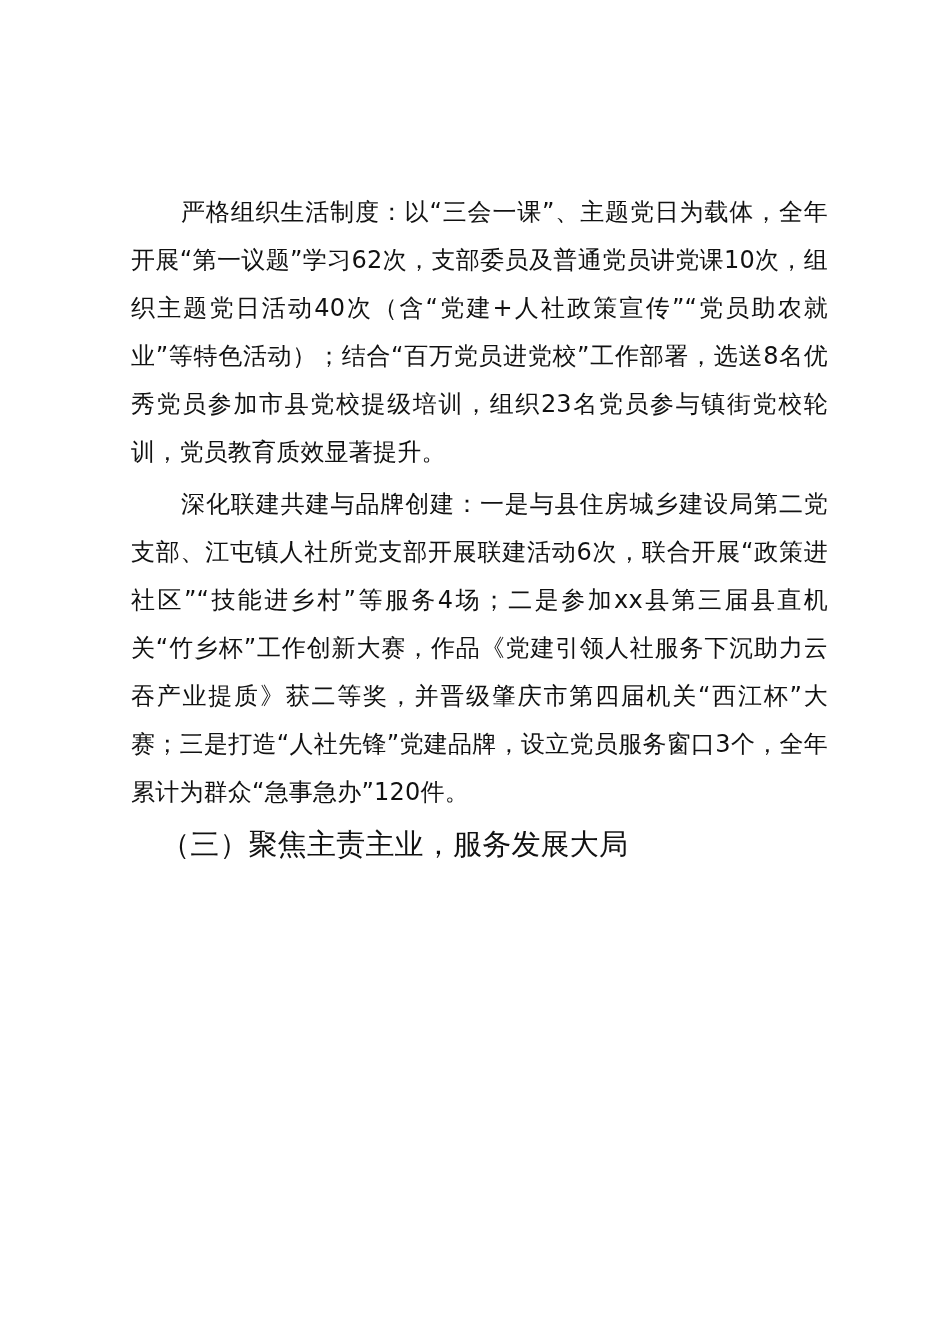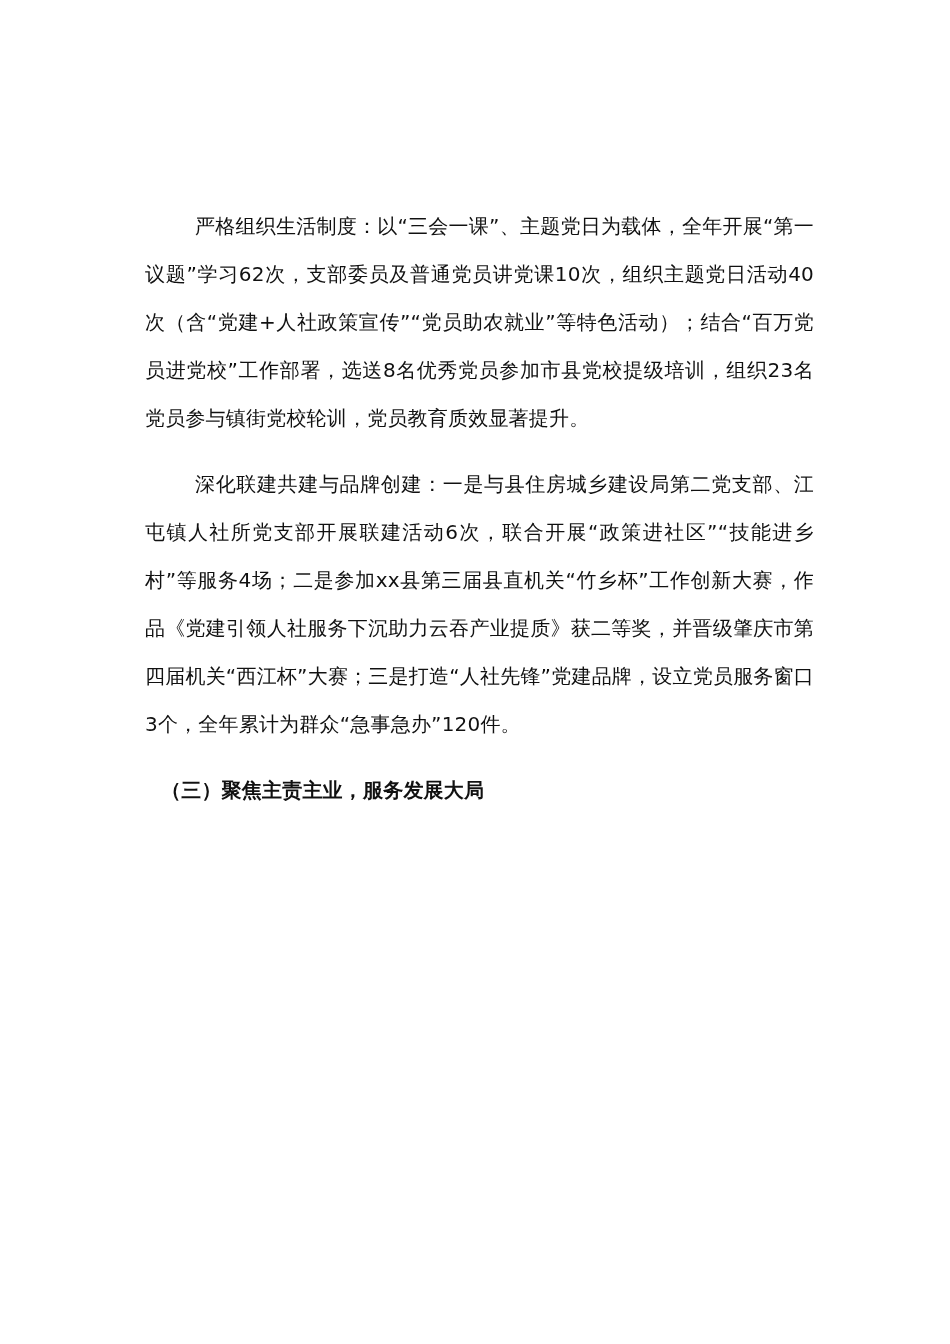--- a/index.html
+++ b/index.html
@@ -15,34 +15,34 @@
       font-family: "DejaVu Sans", "Liberation Sans", sans-serif;
       color: #111111;
     }
     .page {
       position: absolute;
       left: 127px;
       top: 184px;
       width: 705px;
     }
     .para {
-      margin: 18px;
-      font-size: 20px;
+      margin: 4px;
+      font-size: 24px;
       line-height: 48px;
       text-indent: 50px;
       text-align: justify;
       text-align-last: left;
       letter-spacing: 0.2px;
       word-break: break-all;
     }
     .heading {
       margin: 0;
-      font-size: 20px;
+      font-size: 29px;
       line-height: 48px;
-      font-weight: bold;
+      font-weight: normal;
       text-indent: 34px;
       letter-spacing: 0.2px;
     }
   </style>
 </head>
 <body>
 
 <div class="page">
   <p class="para">严格组织生活制度：以“三会一课”、主题党日为载体，全年开展“第一议题”学习62次，支部委员及普通党员讲党课10次，组织主题党日活动40次（含“党建+人社政策宣传”“党员助农就业”等特色活动）；结合“百万党员进党校”工作部署，选送8名优秀党员参加市县党校提级培训，组织23名党员参与镇街党校轮训，党员教育质效显著提升。</p>
   <p class="para">深化联建共建与品牌创建：一是与县住房城乡建设局第二党支部、江屯镇人社所党支部开展联建活动6次，联合开展“政策进社区”“技能进乡村”等服务4场；二是参加xx县第三届县直机关“竹乡杯”工作创新大赛，作品《党建引领人社服务下沉助力云吞产业提质》获二等奖，并晋级肇庆市第四届机关“西江杯”大赛；三是打造“人社先锋”党建品牌，设立党员服务窗口3个，全年累计为群众“急事急办”120件。</p>

